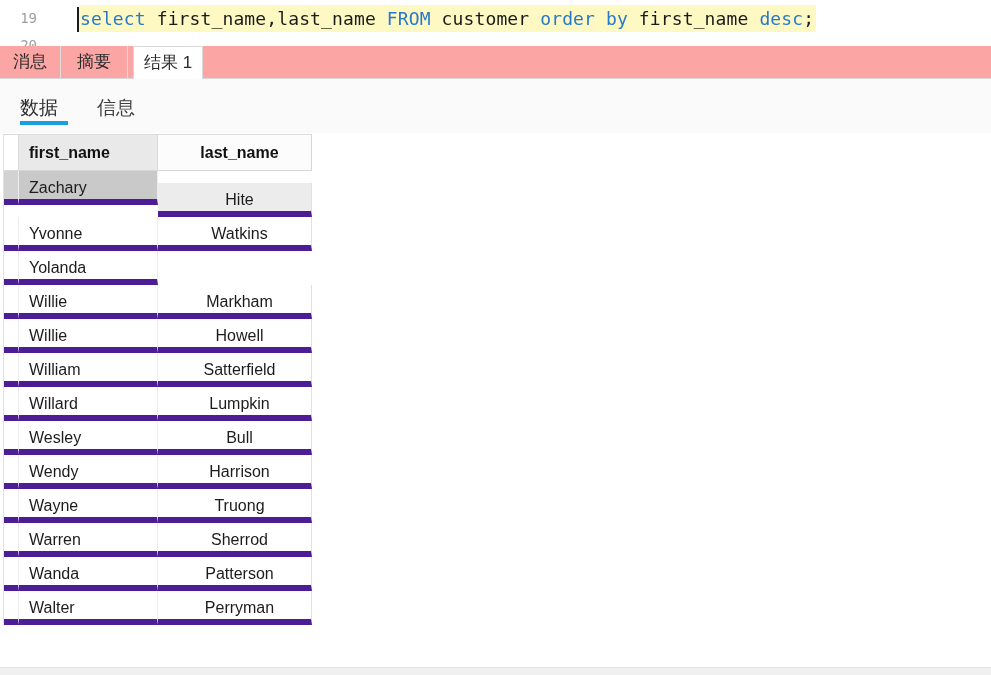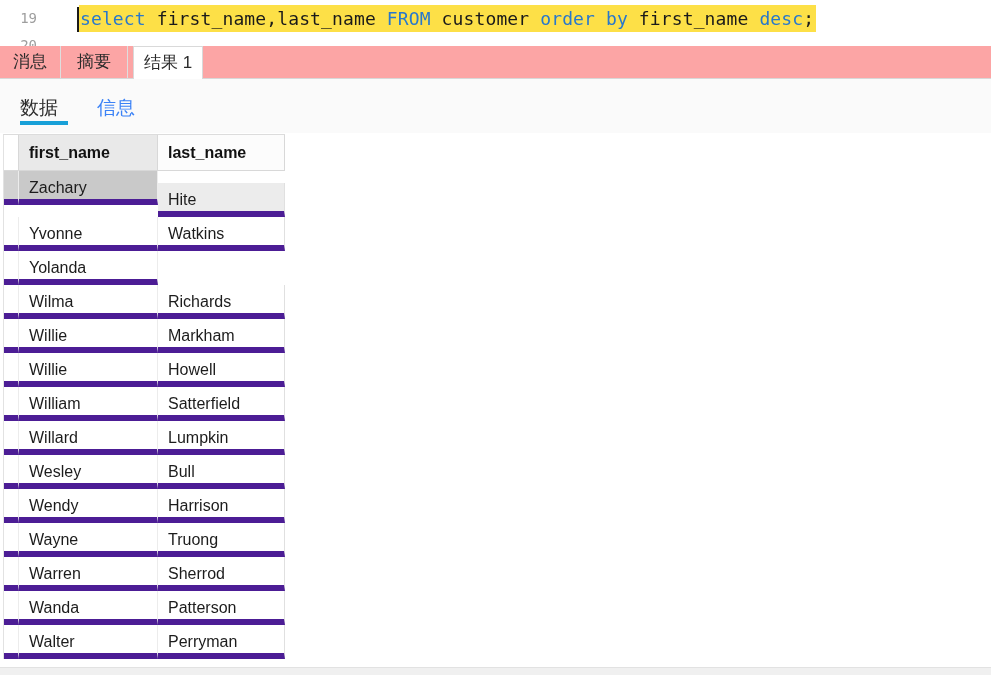--- a/index.html
+++ b/index.html
@@ -9,52 +9,52 @@
     background:#ffffff; font-family:"Liberation Sans", sans-serif;
   }
 
   
   .editor { position:absolute; top:0; left:0; width:991px; height:46px; background:#ffffff; overflow:hidden; }
   .code-line { position:absolute; left:0; width:100%; height:27px; line-height:27px;
                font-family:"DejaVu Sans Mono", monospace; font-size:18px; white-space:pre; }
   .l18 { top:-21px; } .l19 { top:5px; } .l20 { top:32px; }
   .ln { position:absolute; left:0; top:0; width:37px; text-align:right; color:#9e9e9e; font-size:14px; }
   .code { position:absolute; left:79px; top:0; letter-spacing:0.12px; }
-  .sel { background:#fde047; padding:3px 2px 3px 1px; }
+  .sel { background:#fef9c3; padding:3px 2px 3px 1px; }
   .kw { color:#2878cc; }
   .pl { color:#1a1a1a; }
   .caret { position:absolute; left:77px; top:7px; width:2px; height:25px; background:#1a1a1a; }
 
   
   .tabbar { position:absolute; top:46px; left:0; width:991px; height:33px;
             background:#fca5a5; border-bottom:1px solid #d8d8d8; }
   .tab { position:absolute; top:0; height:32px; line-height:32px; font-size:17px;
          color:#2b2b2b; text-align:center; cursor:default; }
   .tab.t0 { left:0; width:61px; border-right:1px solid #dedede; }
   .tab.t1 { left:61px; width:67px; border-right:1px solid #dedede; }
   .tab.active { left:133px; width:70px; height:33px; background:#ffffff;
                 border:1px solid #d9d9d9; border-bottom:none; z-index:2; }
 
   
   .content { position:absolute; top:79px; left:0; width:991px; height:596px; background:#ffffff; }
   .subtabs { position:absolute; top:0; left:0; width:991px; height:54px; background:#fafafa; }
   .subtab { position:absolute; top:16px; height:26px; line-height:26px; font-size:19px; }
   .subtab.s0 { left:20px; color:#2b2b2b;text-align:center; }
-  .subtab.s1 { left:97px; color:#3b82f6; }
+  .subtab.s1 { left:97px; color:#404040; }
   .sub-underline { position:absolute; left:20px; top:42px; width:48px; height:4px; background:#18a0d8; }
 
   
   .grid { position:absolute; left:3px; top:55px; border-top:1px solid #dcdcdc; border-left:1px solid #e2e2e2; }
   .grid-row { display:flex; }
   .cell { border-right:1px solid #ececec; border-bottom:6px solid #4c1d95;
           height:34px; line-height:34px; font-size:16px; color:#1c1c1c;
           padding-left:10px; background:#ffffff; overflow:hidden; }
   .rh { width:15px; padding-left:0; }
   .c1 { width:139px; }
-  .c2 { width:127px; border-right:1px solid #e0e0e0; }
+  .c2 { width:154px; border-right:1px solid #e0e0e0;text-align:center; }
   .header .cell { height:36px; line-height:36px; font-weight:bold; color:#111111;
                   border-right:1px solid #d8d8d8; border-bottom:1px solid #d8d8d8; }
   .header .hrh { background:#ffffff; }
   .header .h1 { background:#e9e9e9; }
   .header .h2 { background:#fcfcfc; }
   .grid-row.selected .rh { background:#d2d2d2; }
   .grid-row.selected .c1 { background:#c9c9c9; }
   .grid-row.selected .c2 { background:#ececec;margin-top:12px; }
 
   
@@ -107,25 +107,20 @@
       <div class="cell rh"></div>
       <div class="cell c1">Yvonne</div>
       <div class="cell c2">Watkins</div>
     </div>
     <div class="grid-row">
       <div class="cell rh"></div>
       <div class="cell c1">Yolanda</div>
     </div>
     <div class="grid-row">
       <div class="cell rh"></div>
-      <div class="cell c1">Wilma</div>
-      <div class="cell c2">Richards</div>
-    </div>
-    <div class="grid-row">
-      <div class="cell rh"></div>
       <div class="cell c1">Willie</div>
       <div class="cell c2">Markham</div>
     </div>
     <div class="grid-row">
       <div class="cell rh"></div>
       <div class="cell c1">Willie</div>
       <div class="cell c2">Howell</div>
     </div>
     <div class="grid-row">
       <div class="cell rh"></div>

